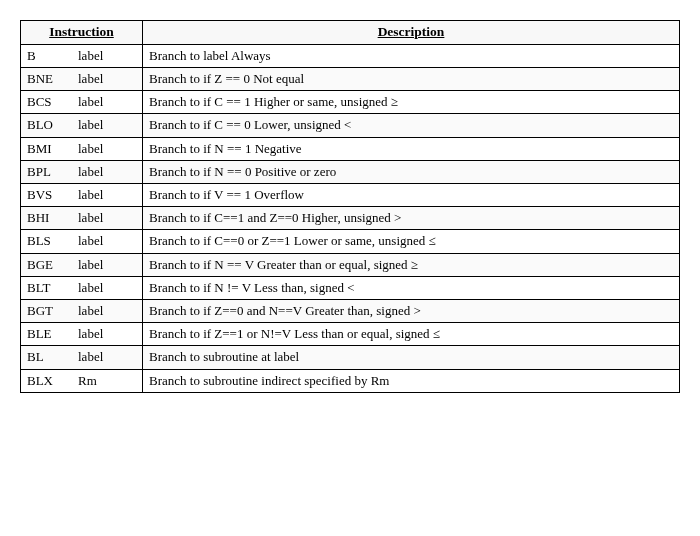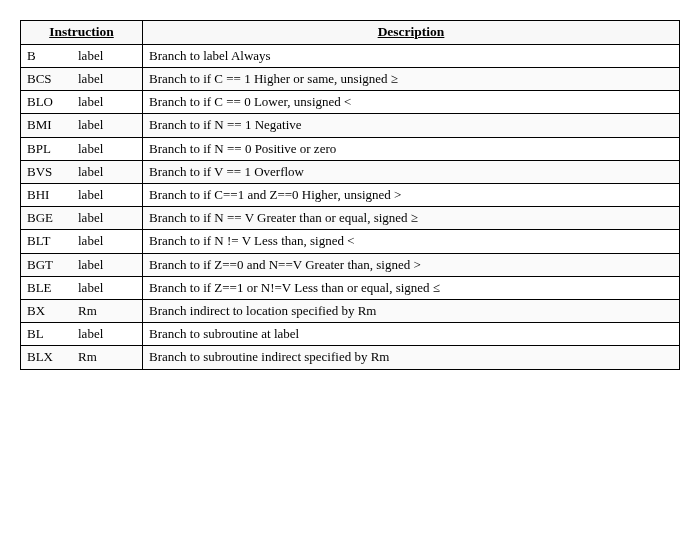--- a/index.html
+++ b/index.html
@@ -82,20 +82,29 @@
             <div class="instr-cell">
               <span class="instr-mnemonic">B</span>
               <span class="instr-operand">label</span>
             </div>
           </td>
           <td class="col-description">Branch to label Always</td>
         </tr>
         <tr>
           <td class="col-instruction">
             <div class="instr-cell">
+              <span class="instr-mnemonic">BNE</span>
+              <span class="instr-operand">label</span>
+            </div>
+          </td>
+          <td class="col-description">Branch to if Z == 0   Not equal</td>
+        </tr>
+        <tr>
+          <td class="col-instruction">
+            <div class="instr-cell">
               <span class="instr-mnemonic">BCS</span>
               <span class="instr-operand">label</span>
             </div>
           </td>
           <td class="col-description">Branch to if C == 1   Higher or same, unsigned ≥</td>
         </tr>
         <tr>
           <td class="col-instruction">
             <div class="instr-cell">
               <span class="instr-mnemonic">BLO</span>
@@ -136,20 +145,29 @@
             <div class="instr-cell">
               <span class="instr-mnemonic">BHI</span>
               <span class="instr-operand">label</span>
             </div>
           </td>
           <td class="col-description">Branch to if C==1 and Z==0   Higher, unsigned &gt;</td>
         </tr>
         <tr>
           <td class="col-instruction">
             <div class="instr-cell">
+              <span class="instr-mnemonic">BLS</span>
+              <span class="instr-operand">label</span>
+            </div>
+          </td>
+          <td class="col-description">Branch to if C==0 or  Z==1   Lower or same, unsigned ≤</td>
+        </tr>
+        <tr>
+          <td class="col-instruction">
+            <div class="instr-cell">
               <span class="instr-mnemonic">BGE</span>
               <span class="instr-operand">label</span>
             </div>
           </td>
           <td class="col-description">Branch to if N == V   Greater than or equal, signed ≥</td>
         </tr>
         <tr>
           <td class="col-instruction">
             <div class="instr-cell">
               <span class="instr-mnemonic">BLT</span>
@@ -168,29 +186,20 @@
           <td class="col-description">Branch to if Z==0 and N==V   Greater than, signed &gt;</td>
         </tr>
         <tr>
           <td class="col-instruction">
             <div class="instr-cell">
               <span class="instr-mnemonic">BLE</span>
               <span class="instr-operand">label</span>
             </div>
           </td>
           <td class="col-description">Branch to if Z==1 or N!=V   Less than or equal, signed ≤</td>
-        </tr>
-        <tr>
-          <td class="col-instruction">
-            <div class="instr-cell">
-              <span class="instr-mnemonic">BX</span>
-              <span class="instr-operand">Rm</span>
-            </div>
-          </td>
-          <td class="col-description">Branch indirect to location specified by Rm</td>
         </tr>
         <tr>
           <td class="col-instruction">
             <div class="instr-cell">
               <span class="instr-mnemonic">BL</span>
               <span class="instr-operand">label</span>
             </div>
           </td>
           <td class="col-description">Branch to subroutine at label</td>
         </tr>

